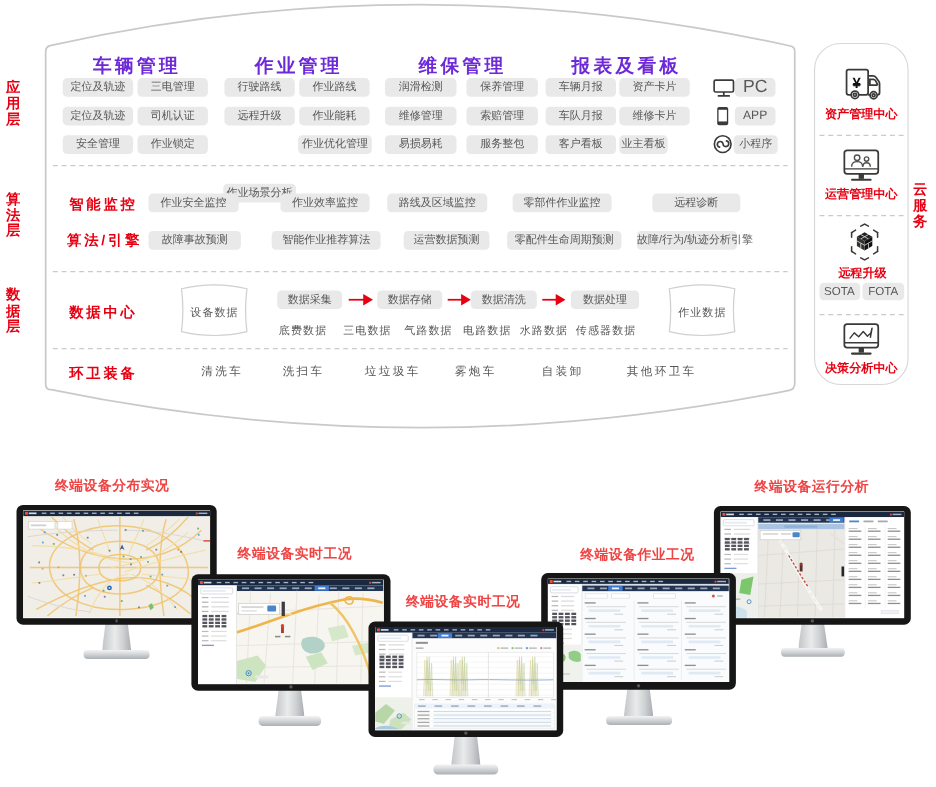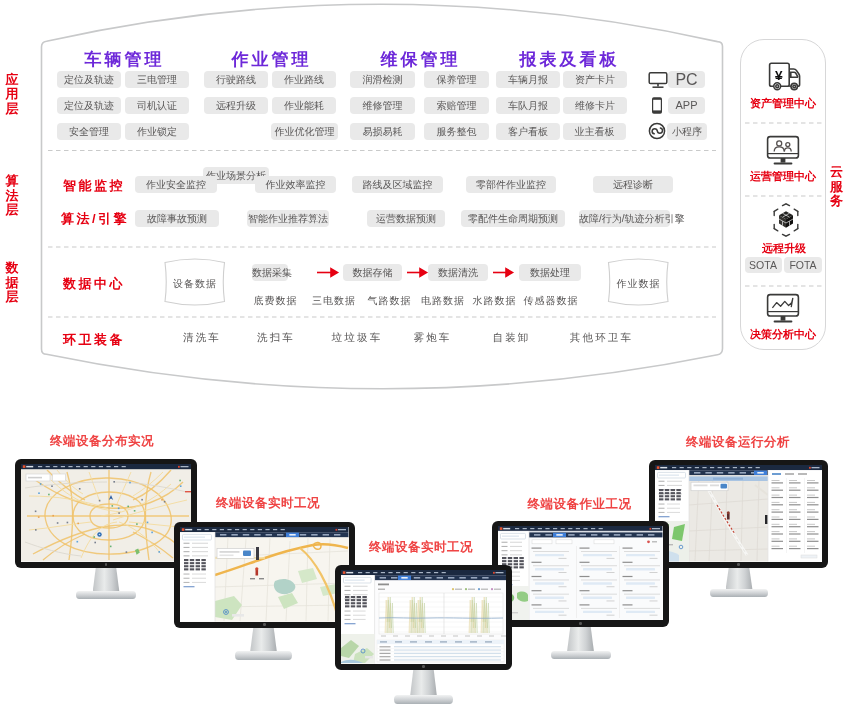--- a/index.html
+++ b/index.html
@@ -74,35 +74,35 @@
 <div class="pill" style="left:424px;top:71px;width:65px;">保养管理</div>
 <div class="pill" style="left:350px;top:97px;width:65px;">维修管理</div>
 <div class="pill" style="left:424px;top:97px;width:65px;">索赔管理</div>
 <div class="pill" style="left:350px;top:123px;width:65px;">易损易耗</div>
 <div class="pill" style="left:424px;top:123px;width:65px;">服务整包</div>
 <div class="pill" style="left:496px;top:71px;width:64px;">车辆月报</div>
 <div class="pill" style="left:563px;top:71px;width:64px;">资产卡片</div>
 <div class="pill" style="left:496px;top:97px;width:64px;">车队月报</div>
 <div class="pill" style="left:563px;top:97px;width:64px;">维修卡片</div>
 <div class="pill" style="left:496px;top:123px;width:64px;">客户看板</div>
-<div class="pill" style="left:563px;top:123px;width:63px;">业主看板</div>
+<div class="pill" style="left:563px;top:123px;width:44px;">业主看板</div>
 <div class="pill" style="left:668px;top:71px;width:37px;font-size:16px;">PC</div>
 <div class="pill" style="left:668px;top:97px;width:37px;font-size:11px;">APP</div>
 <div class="pill" style="left:667px;top:123px;width:40px;">小程序</div>
 <div class="pill" style="left:135px;top:176px;width:82px;">作业安全监控</div>
 <div class="pill" style="left:255px;top:176px;width:81px;">作业效率监控</div>
 <div class="pill" style="left:352px;top:176px;width:91px;">路线及区域监控</div>
 <div class="pill" style="left:466px;top:176px;width:90px;">零部件作业监控</div>
 <div class="pill" style="left:593px;top:176px;width:80px;">远程诊断</div>
 <div class="pill" style="left:135px;top:210px;width:84px;">故障事故预测</div>
-<div class="pill" style="left:247px;top:210px;width:82px;">智能作业推荐算法</div>
+<div class="pill" style="left:247px;top:210px;width:99px;">智能作业推荐算法</div>
 <div class="pill" style="left:367px;top:210px;width:78px;">运营数据预测</div>
 <div class="pill" style="left:461px;top:210px;width:104px;">零配件生命周期预测</div>
 <div class="pill" style="left:579px;top:210px;width:91px;">故障/行为/轨迹分析引擎</div>
-<div class="pill" style="left:252px;top:264px;width:36px;">数据采集</div>
+<div class="pill" style="left:252px;top:264px;width:59px;">数据采集</div>
 <div class="pill" style="left:343px;top:264px;width:59px;">数据存储</div>
 <div class="pill" style="left:428px;top:264px;width:60px;">数据清洗</div>
 <div class="pill" style="left:519px;top:264px;width:62px;">数据处理</div>
 <div class="stx" style="left:195px;top:276.5px">设备数据</div>
 <div class="stx" style="left:638.5px;top:276.5px">作业数据</div>
 <div class="stx" style="left:275.5px;top:293.5px">底费数据</div>
 <div class="stx" style="left:334px;top:293.5px">三电数据</div>
 <div class="stx" style="left:389.5px;top:293.5px">气路数据</div>
 <div class="stx" style="left:443px;top:293.5px">电路数据</div>
 <div class="stx" style="left:494.5px;top:293.5px">水路数据</div>

